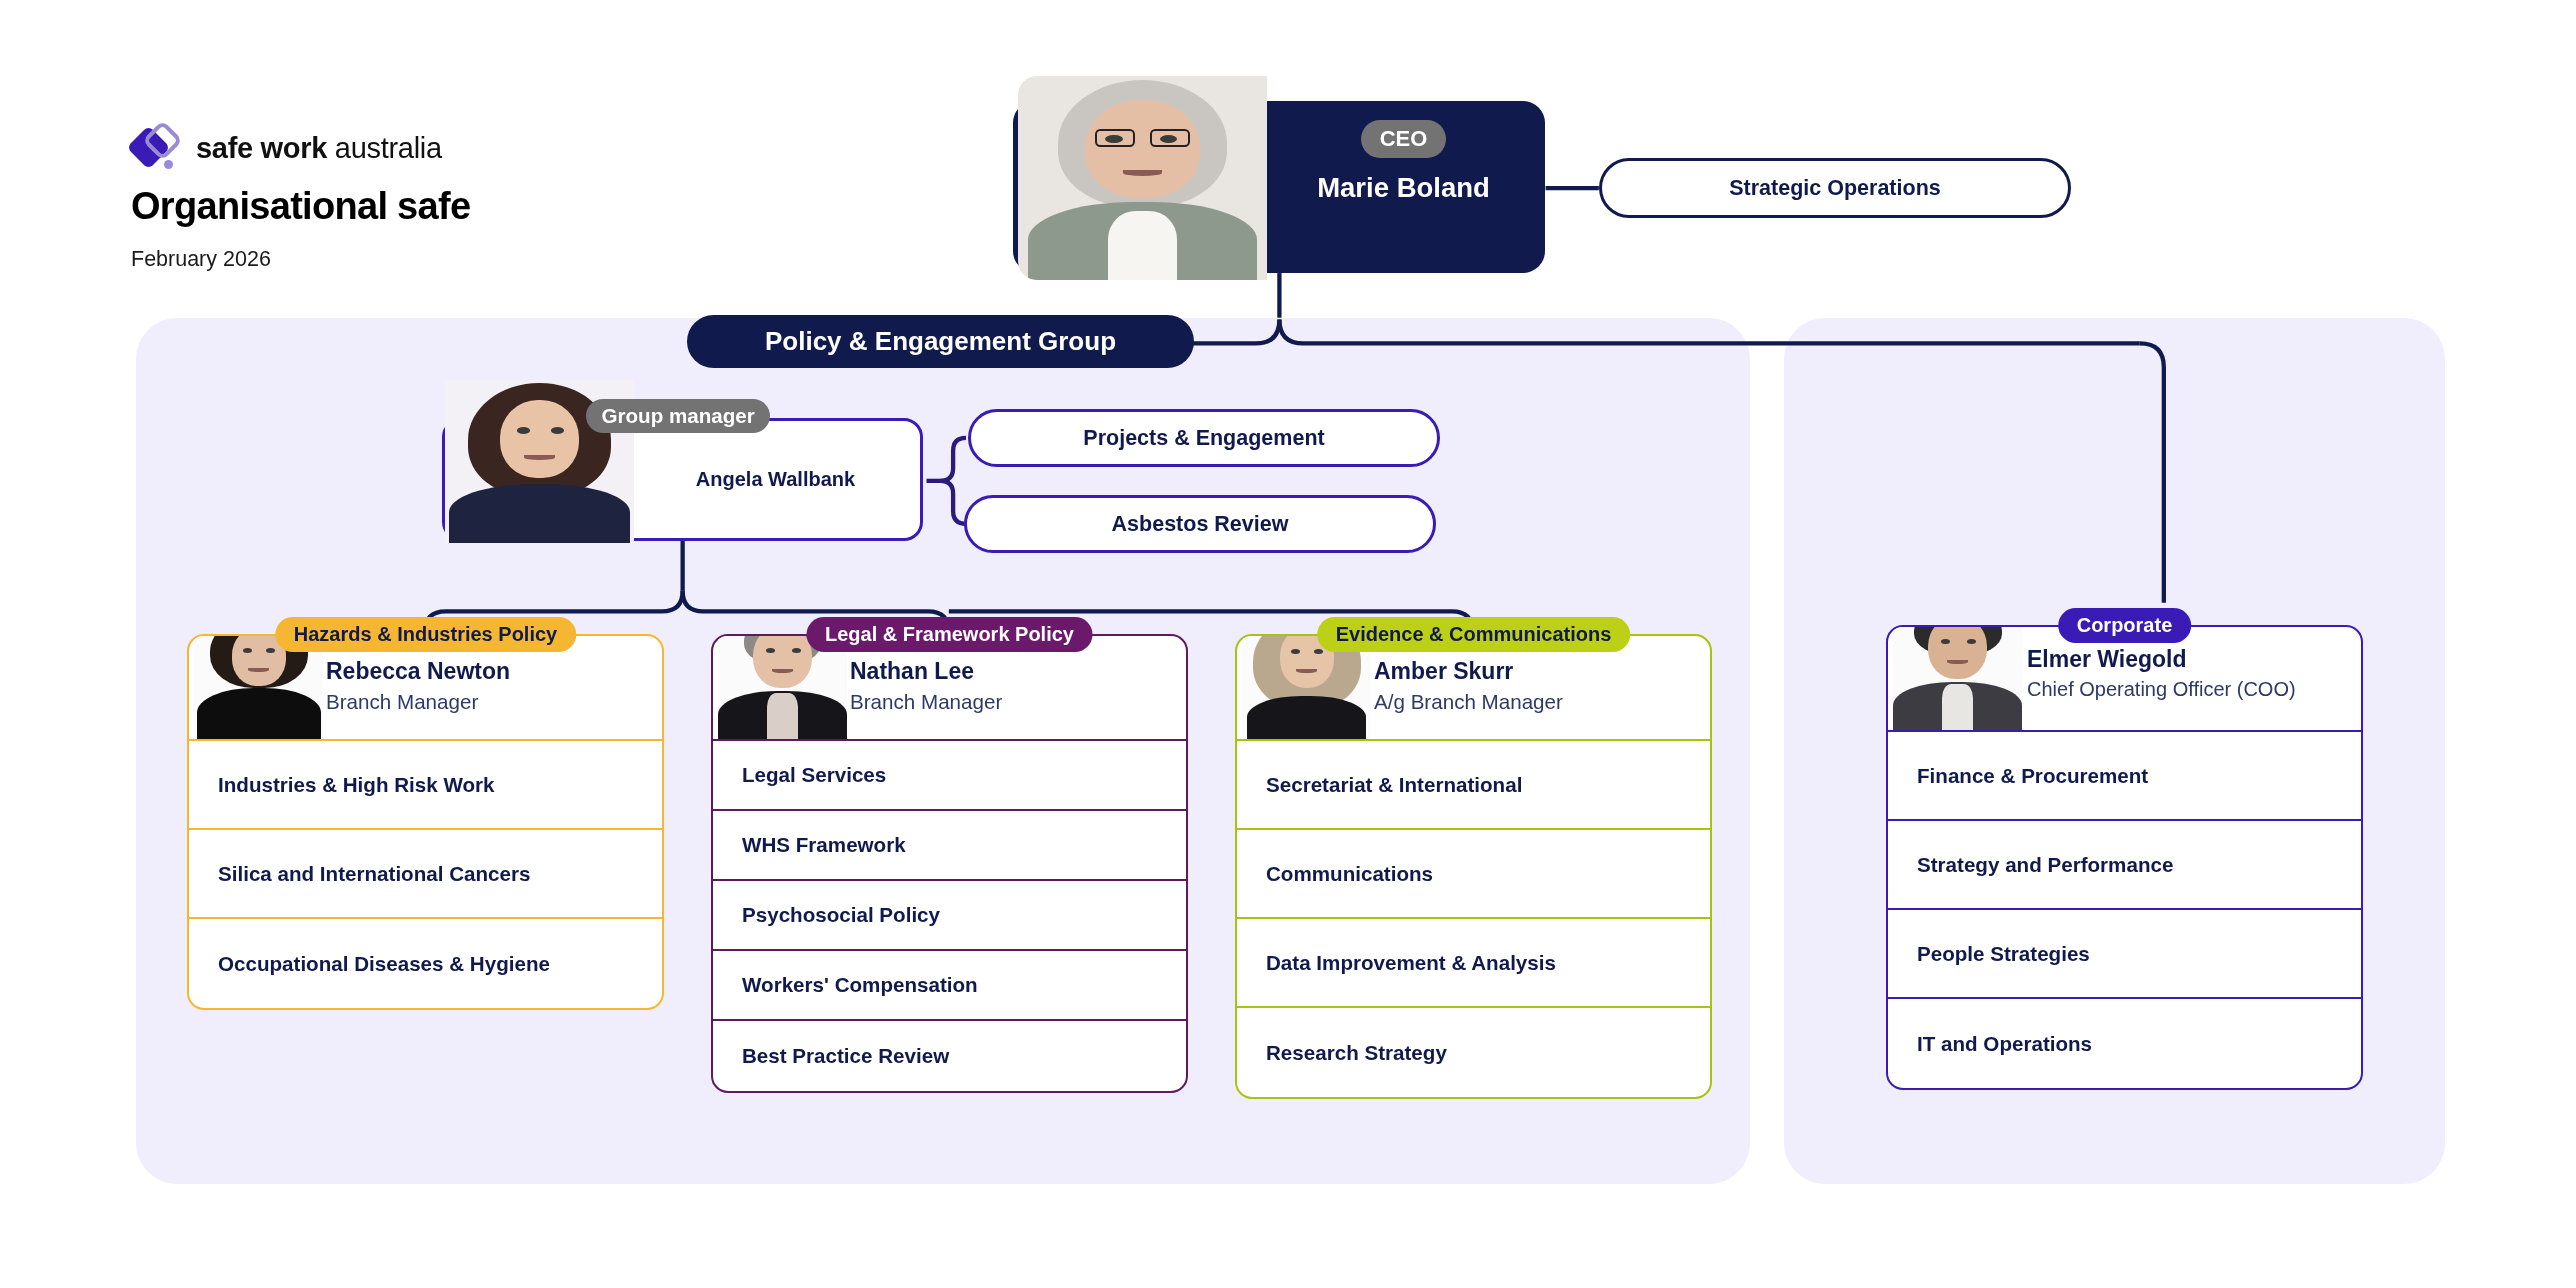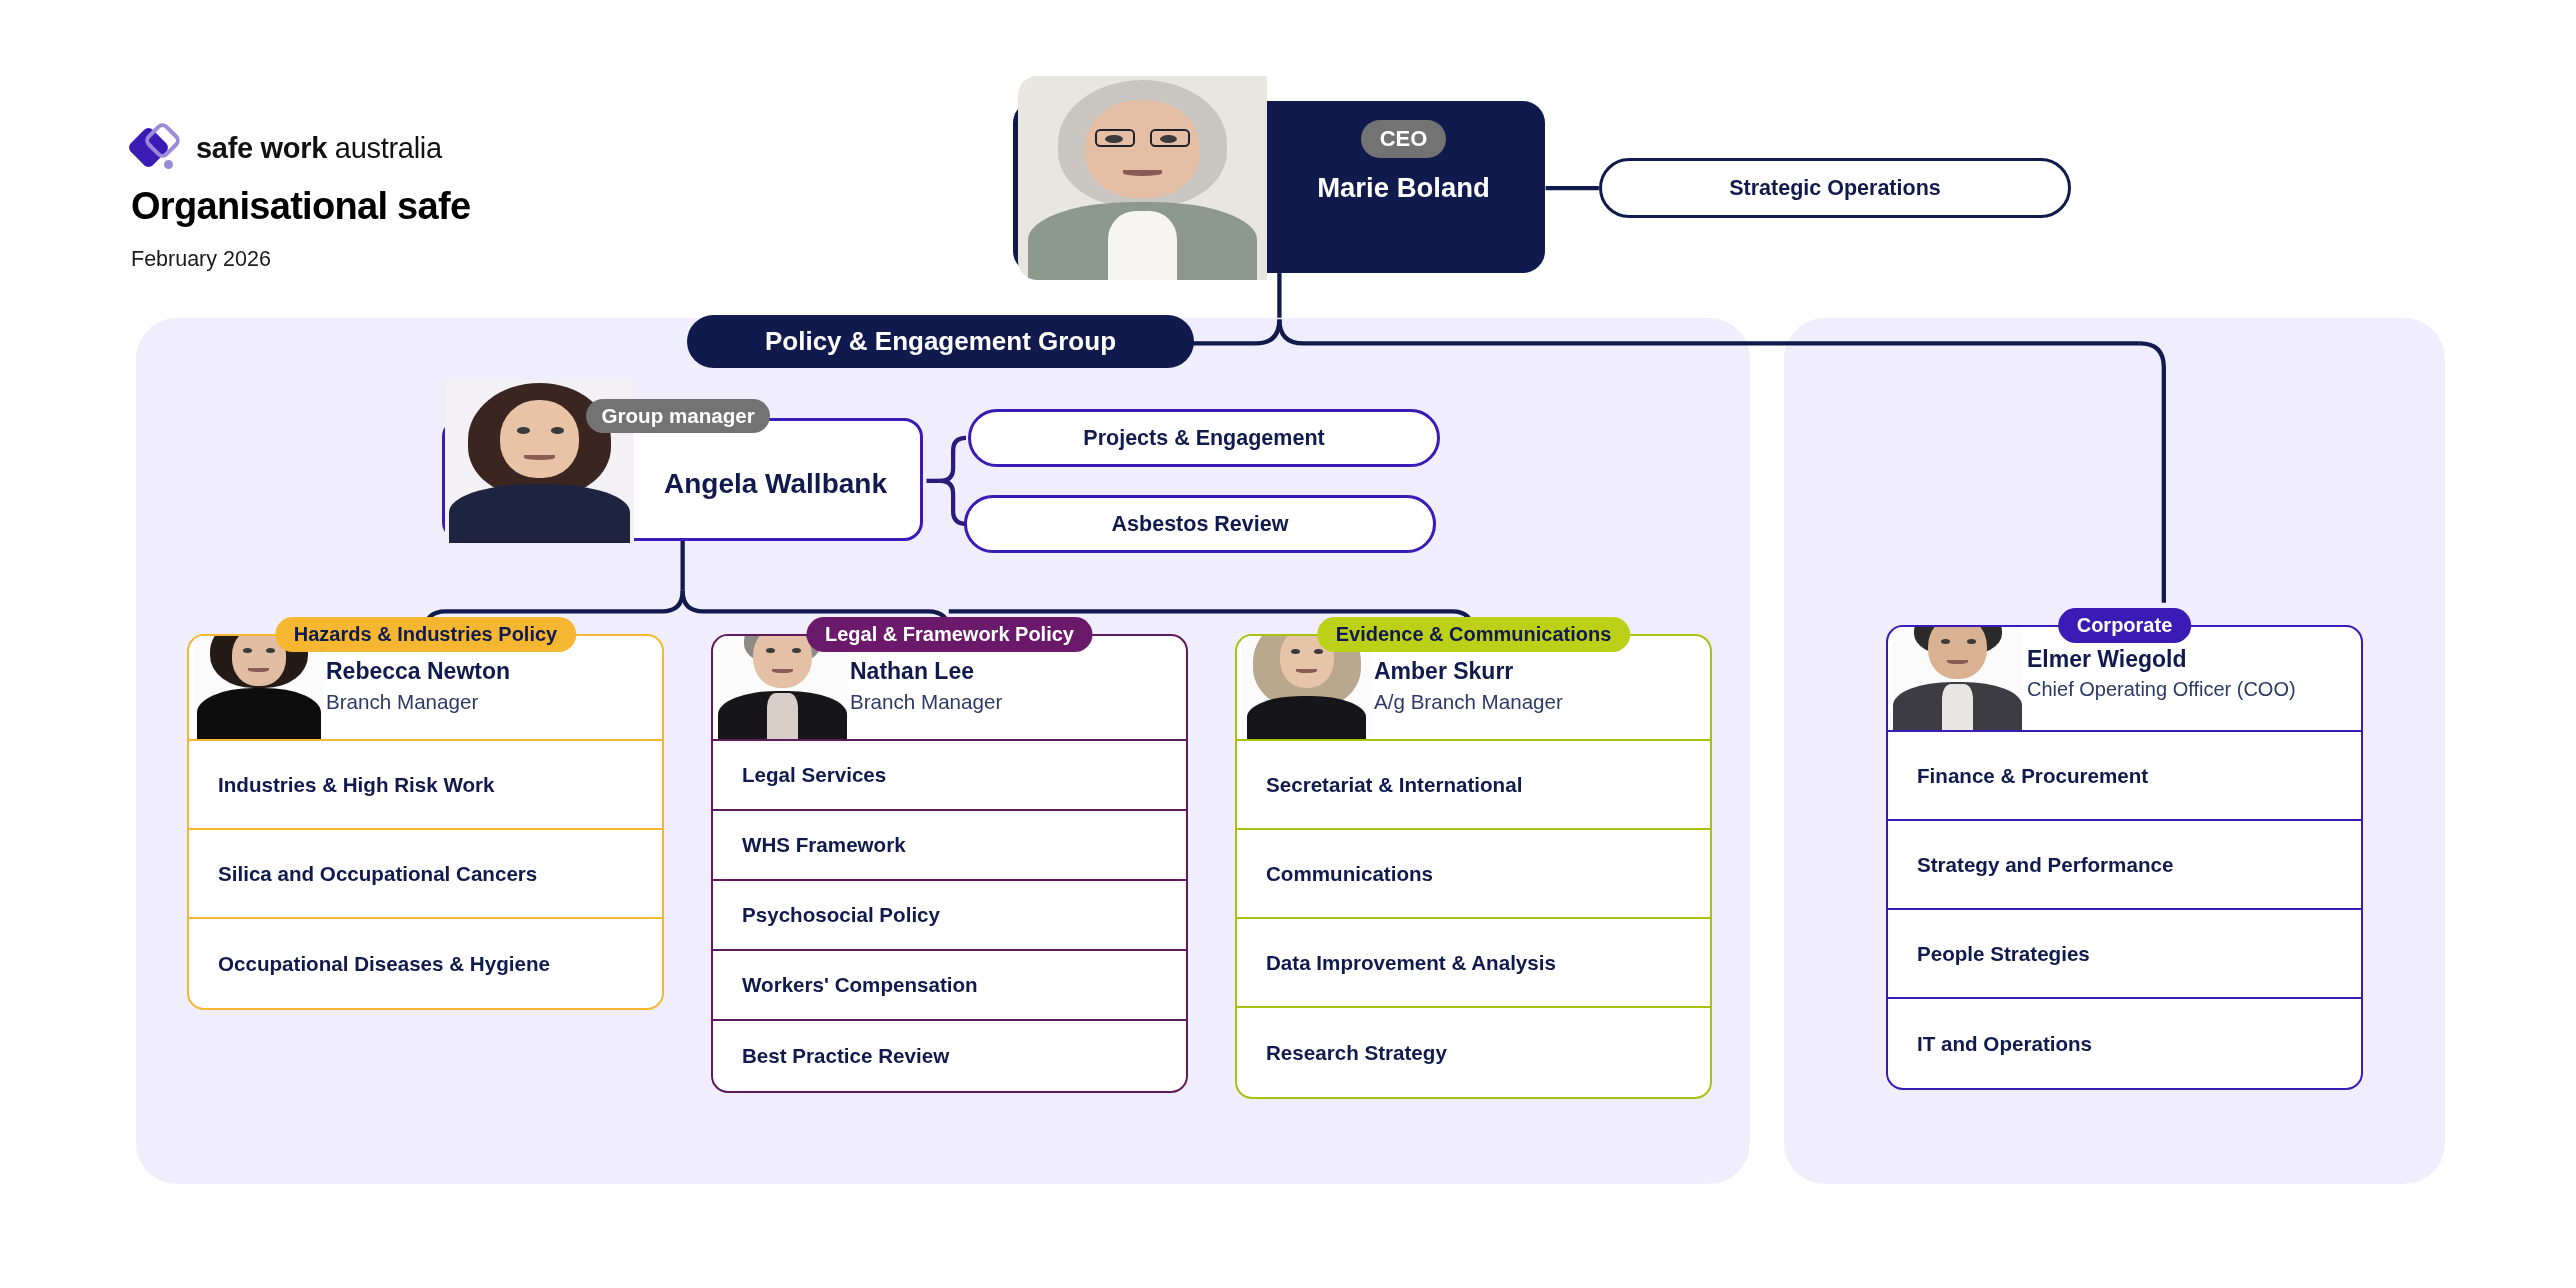--- a/index.html
+++ b/index.html
@@ -102,21 +102,21 @@
   .gm-photo {
     position: absolute; left: 445px; top: 380px; width: 189px; height: 163px;
     overflow: hidden;
   }
   #gm-badge {
     position: absolute; left: 586px; top: 399px;
     font-size: 20.6px; padding: 5.2px 15.5px; z-index: 4;
   }
   #gm-name {
     position: absolute; left: 634px; top: 468px; width: 283px; text-align: center;
-    font-size: 28px; font-weight: 700; color: #111a4d;
+    font-size: 20px; font-weight: 700; color: #111a4d;
   }
 
   
   .branch { position: absolute; width: 477px; }
   .branch-badge {
     position: absolute; top: 0; left: 50%; transform: translateX(-50%);
     border-radius: 858px; font-size: 20px; font-weight: 700;
     padding: 6px 19px; white-space: nowrap; z-index: 5;
   }
   .branch-box {
@@ -298,21 +298,21 @@
             <div class="mouth" style="left:42%;top:44%"></div>
             <div class="body" style="left:2%;top:60%;width:96%;height:42%;background:#0d0d0d"></div>
           </div>
         </div>
         <div class="branch-head-text">
           <div class="branch-person-name">Rebecca Newton</div>
           <div class="branch-person-role">Branch Manager</div>
         </div>
       </div>
       <div class="branch-item">Industries &amp; High Risk Work</div>
-      <div class="branch-item">Silica and Occupational Cancers</div>
+      <div class="branch-item">Silica and International Cancers</div>
       <div class="branch-item">Occupational Diseases &amp; Hygiene</div>
     </div>
   </div>
 
   <div class="branch" id="branch-legal">
     <div class="branch-badge">Legal &amp; Framework Policy</div>
     <div class="branch-box">
       <div class="branch-head">
         <div class="branch-head-photo">
           <div class="ph">

